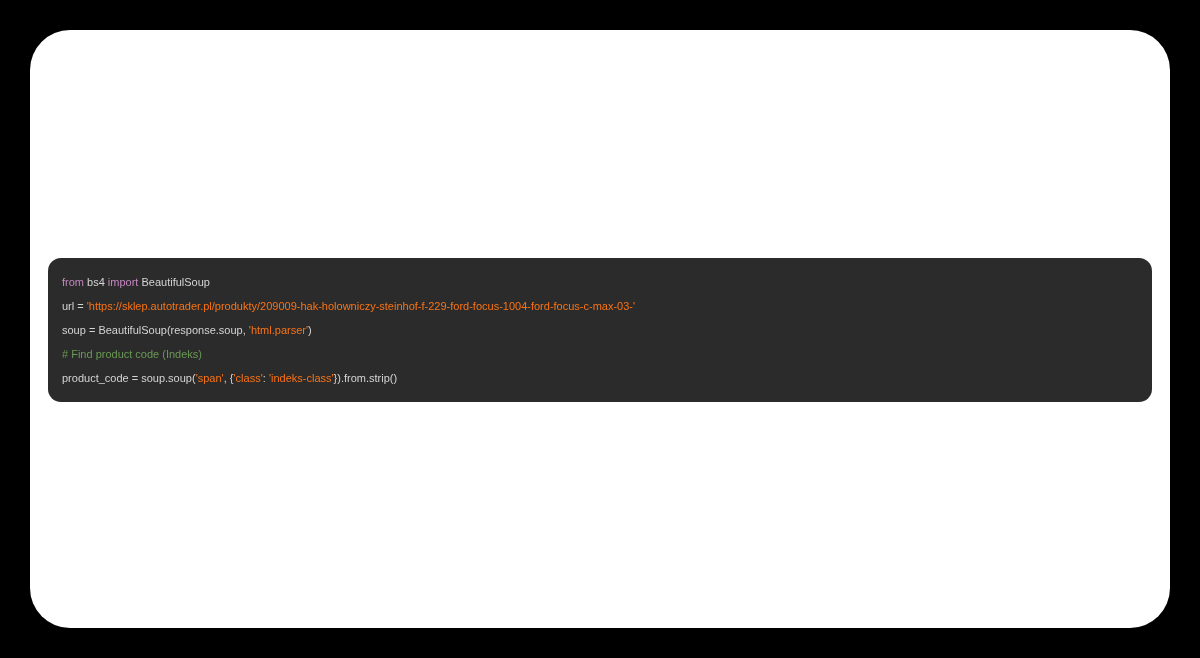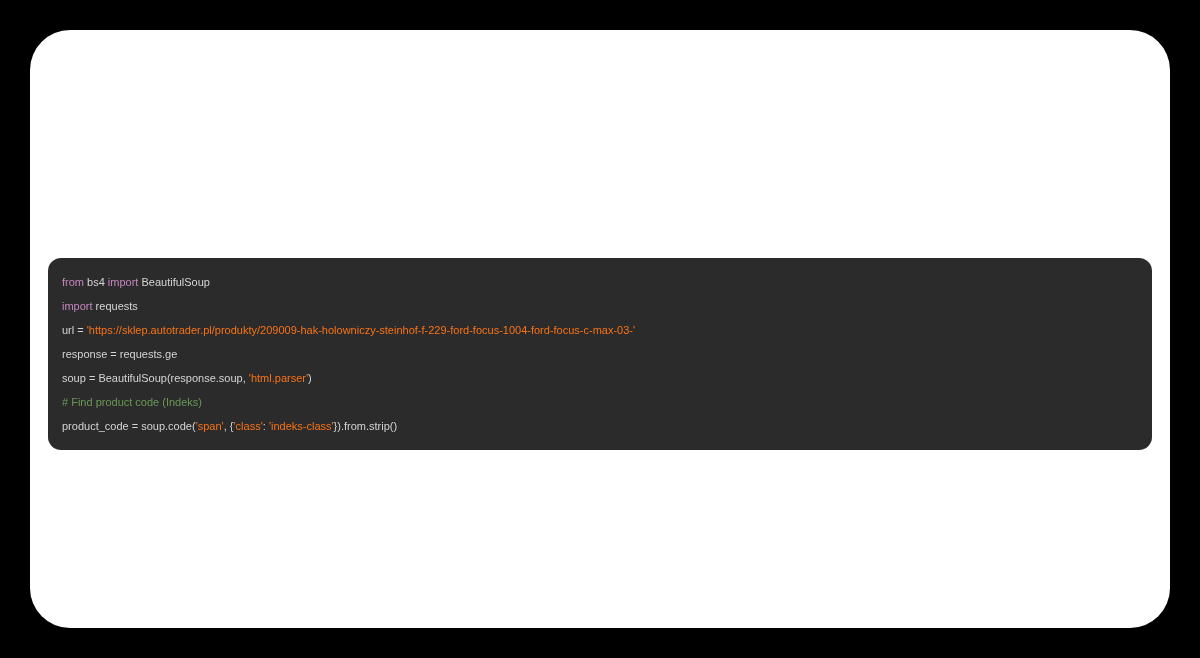--- a/index.html
+++ b/index.html
@@ -46,20 +46,18 @@
     .ident { color: #d4d4d4; }
     .str { color: #f97316; }
     .comment { color: #6a9955; }
   </style>
 </head>
 <body>
 
 <div class="card">
   <div class="code-block">
     <span class="line"><span class="kw-from">from</span><span class="ident"> bs4 </span><span class="kw-import">import</span><span class="ident"> BeautifulSoup</span></span>
-    <span class="line"><span class="kw-import">import</span><span class="ident"> requests</span></span>
     <span class="line"><span class="ident">url = </span><span class="str">'https://sklep.autotrader.pl/produkty/209009-hak-holowniczy-steinhof-f-229-ford-focus-1004-ford-focus-c-max-03-'</span></span>
-    <span class="line"><span class="ident">response = requests.ge</span></span>
     <span class="line"><span class="ident">soup = BeautifulSoup(response.soup, </span><span class="str">'html.parser'</span><span class="ident">)</span></span>
     <span class="line"><span class="comment"># Find product code (Indeks)</span></span>
-    <span class="line"><span class="ident">product_code = soup.code(</span><span class="str">'span'</span><span class="ident">, {</span><span class="str">'class'</span><span class="ident">: </span><span class="str">'indeks-class'</span><span class="ident">}).from.strip()</span></span>
+    <span class="line"><span class="ident">product_code = soup.soup(</span><span class="str">'span'</span><span class="ident">, {</span><span class="str">'class'</span><span class="ident">: </span><span class="str">'indeks-class'</span><span class="ident">}).from.strip()</span></span>
   </div>
 </div>
 
 </body></html>

